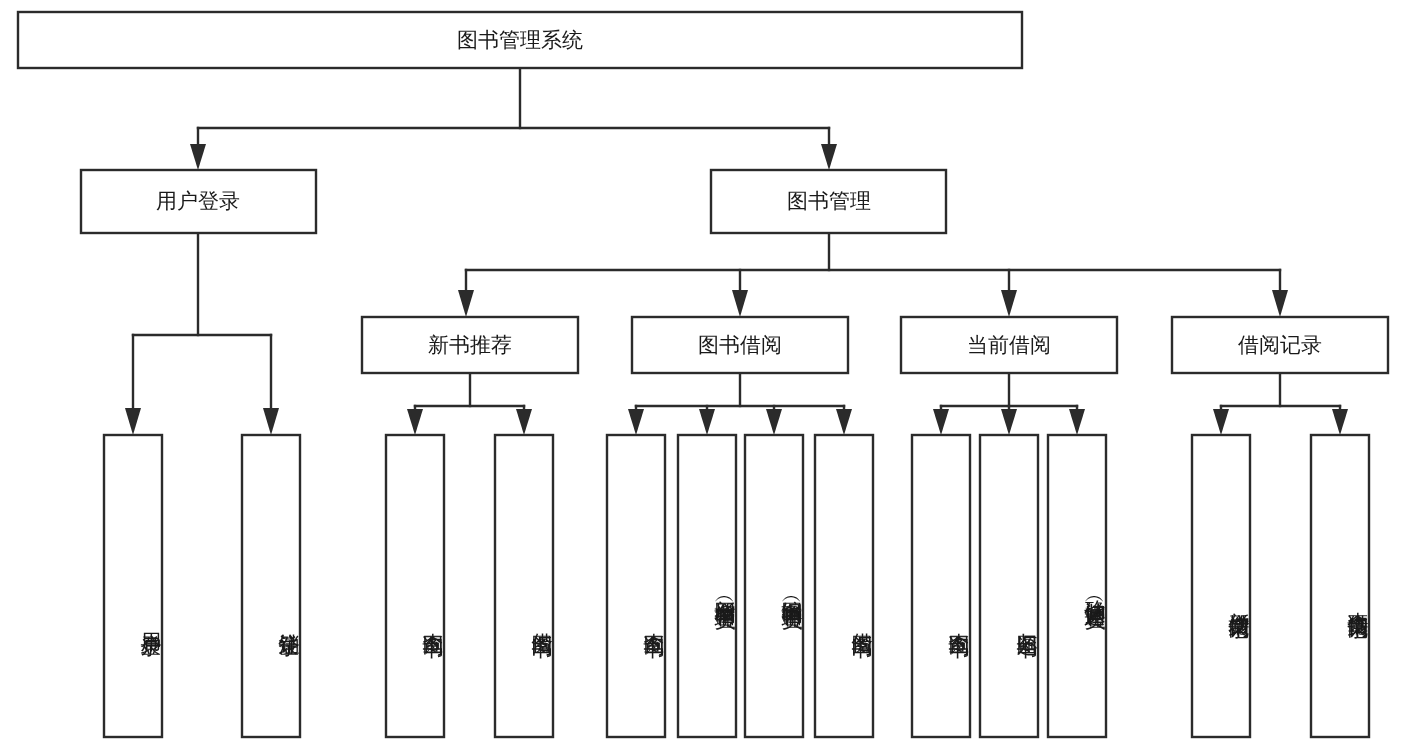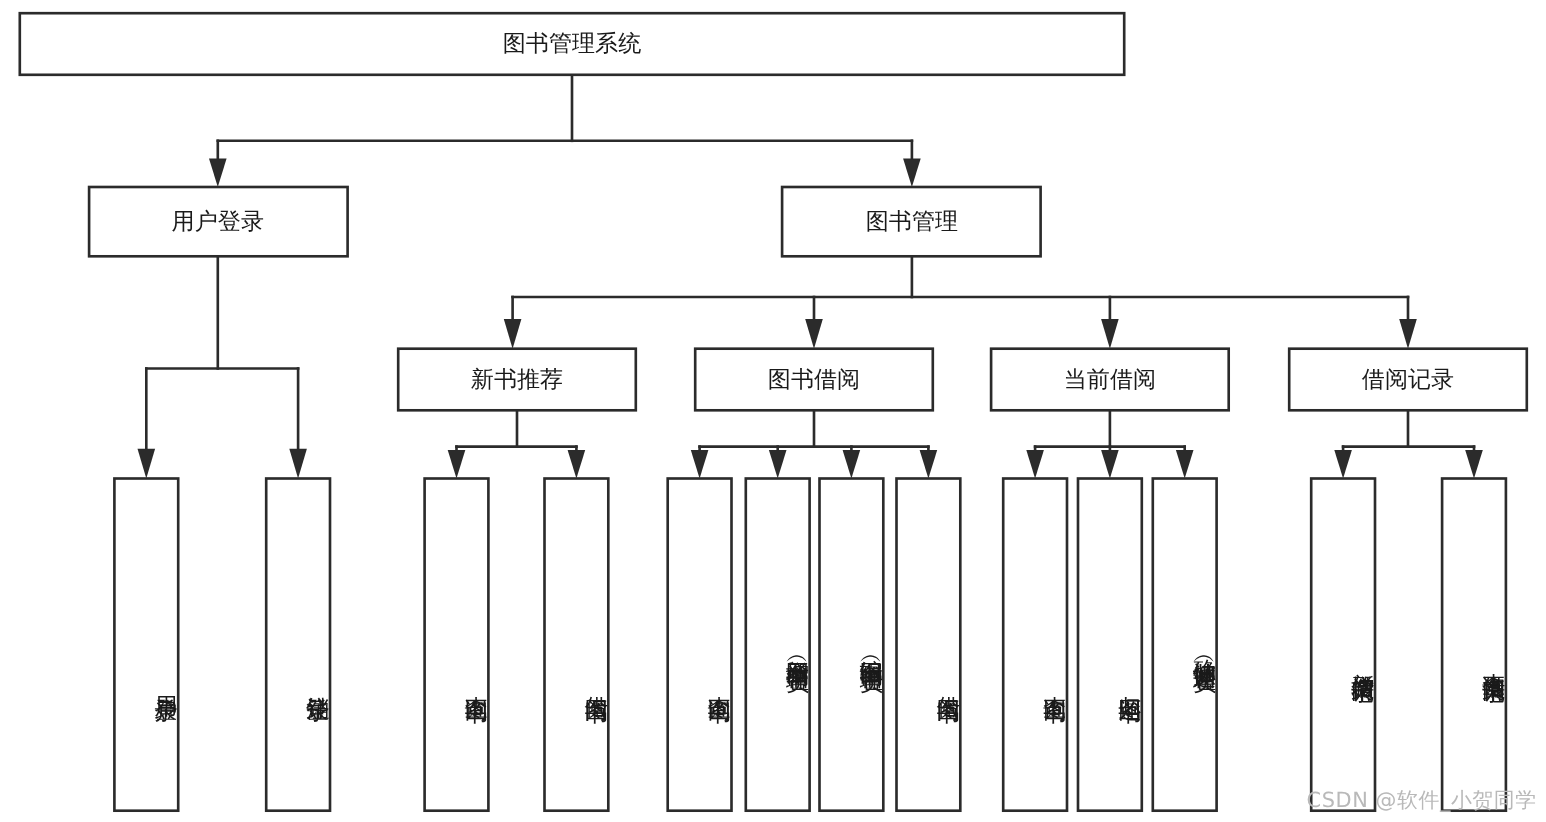--- a/index.html
+++ b/index.html
@@ -202,14 +202,13 @@
   <div class="leaf-label" style="left:745px; top:442px; width:58px; height:295px;">编辑图书（管理员）</div>
   <div class="leaf-label" style="left:815px; top:500px; width:58px; height:237px;">借阅图书</div>
 
   <div class="leaf-label" style="left:912px; top:500px; width:58px; height:237px;">查询图书</div>
   <div class="leaf-label" style="left:980px; top:500px; width:58px; height:237px;">归还图书</div>
   <div class="leaf-label" style="left:1048px; top:442px; width:58px; height:295px;">确认归还（管理员）</div>
 
   <div class="leaf-label" style="left:1192px; top:462px; width:58px; height:275px;">新增借阅记录</div>
   <div class="leaf-label" style="left:1311px; top:462px; width:58px; height:275px;">查询借阅记录</div>
 
-  <div class="watermark">CSDN @软件_小贺同学</div>
 </div>
 
 </body></html>

